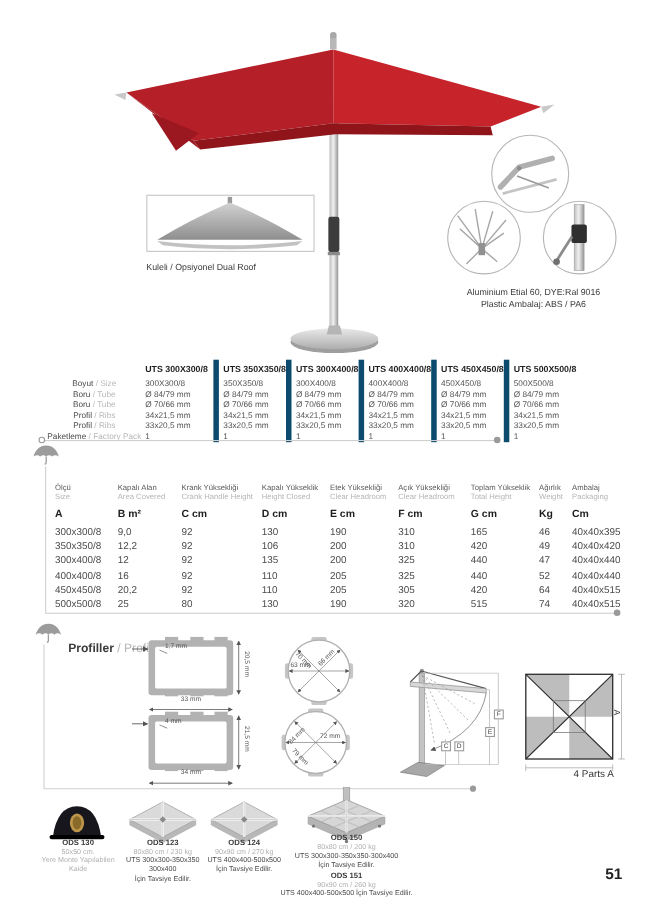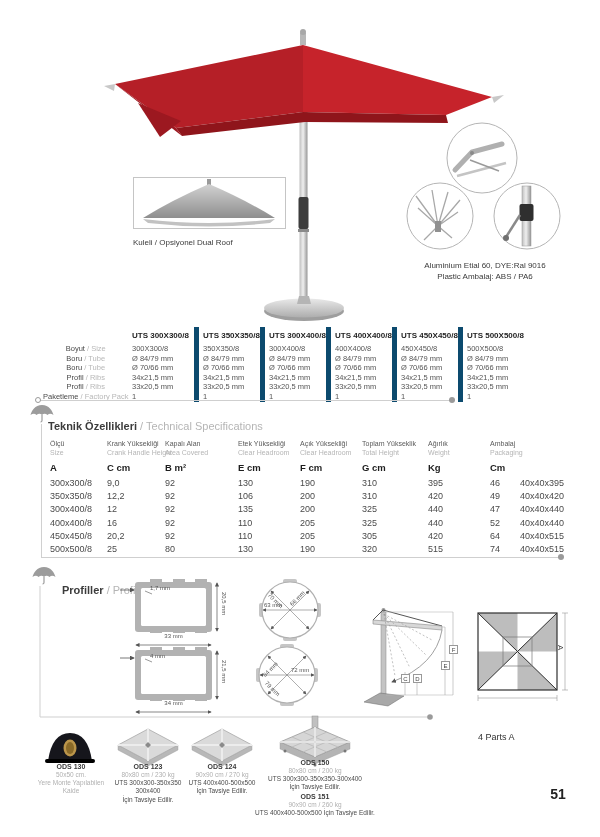--- a/index.html
+++ b/index.html
@@ -56,21 +56,21 @@
   .spec-hcol:nth-child(9), .spec-cell:nth-child(9){ width:45px; }
 
   
   .prof-svg { position:absolute; left:0; top:560px; }
   .dim-label { position:absolute; font-size:6px; color:#555; white-space:nowrap; }
   .rot90 { transform:rotate(90deg); transform-origin:left top; }
   .rot45 { transform:rotate(45deg); transform-origin:left top; }
   .rotm45 { transform:rotate(-45deg); transform-origin:left bottom; }
   .dim-box { position:absolute; width:9px; height:9px; border:1px solid #999; background:#fff; font-size:6px; color:#444; text-align:center; line-height:8px; }
   .tv-a { position:absolute; left:565px; top:645px; font-size:8px; color:#444; transform:rotate(90deg); transform-origin:left top; }
-  .tv-caption { position:absolute; left:478px; top:732px; width:80px; text-align:left; font-size:9px; color:#333; white-space:nowrap; }
+  .tv-caption { position:absolute; left:478px; top:698px; width:80px; text-align:right; font-size:9px; color:#333; white-space:nowrap; }
 
   
   .base-svg { position:absolute; left:0; top:715px; }
   .base-text { position:absolute; text-align:center; }
   .b-code { font-size:7px; font-weight:bold; color:#3a3a3a; line-height:9px; white-space:nowrap; }
   .b-gray { font-size:6.5px; color:#b0b0b0; line-height:8.2px; white-space:nowrap; }
   .b-dark { font-size:6.5px; color:#4a4a4a; line-height:8.2px; white-space:nowrap; }
   .bt1 { left:25px; top:762px; width:92px; }
   .bt2 { left:102px; top:762px; width:92px; }
   .bt3 { left:176px; top:762px; width:92px; }
@@ -243,39 +243,43 @@
     </div>
     </div>
   <div class="mt-rule"></div>
   <div class="mt-rule-circle"></div>
   <div class="mt-rule-dot"></div>
 
   <svg class="umb-icon" style="left:30px; top:404px;" width="24" height="19" viewBox="0 0 24 19">
     <path d="M12,1 C5,1 1.5,7 0.5,11 Q4,8.5 6.5,11 Q9.5,8.5 12,11 Q14.5,8.5 17.5,11 Q20,8.5 23.5,11 C22.5,7 19,1 12,1 Z" fill="#9c9c9c"></path>
     <path d="M12,11 L12,16.5 Q12,18 10.5,18" stroke="#9c9c9c" stroke-width="1.2" fill="none"></path>
   </svg>
-  <div class="sec-title" style="left:48px; top:420px;"><span class="dk">Teknik Özellikleri</span><span class="sep"> / </span><span class="gy">Technical Specifications</span></div>
 
   <div class="spec-table">
     <div class="spec-head">
 
     <div class="spec-hcol">
         <div class="spec-tr">Ölçü</div>
         <div class="spec-en">Size</div>
         <div class="spec-unit">A</div>
       </div>
         <div class="spec-hcol">
+        <div class="spec-tr">Kapalı Alan</div>
+        <div class="spec-en">Area Covered</div>
+        <div class="spec-unit">B m²</div>
+      </div>
+        <div class="spec-hcol">
         <div class="spec-tr">Krank Yüksekliği</div>
         <div class="spec-en">Crank Handle Height</div>
         <div class="spec-unit">C cm</div>
       </div>
         <div class="spec-hcol">
-        <div class="spec-tr">Kapalı Alan</div>
-        <div class="spec-en">Area Covered</div>
-        <div class="spec-unit">B m²</div>
+        <div class="spec-tr">Kapalı Yükseklik</div>
+        <div class="spec-en">Height Closed</div>
+        <div class="spec-unit">D cm</div>
       </div>
         <div class="spec-hcol">
         <div class="spec-tr">Etek Yüksekliği</div>
         <div class="spec-en">Clear Headroom</div>
         <div class="spec-unit">E cm</div>
       </div>
         <div class="spec-hcol">
         <div class="spec-tr">Açık Yüksekliği</div>
         <div class="spec-en">Clear Headroom</div>
         <div class="spec-unit">F cm</div>
@@ -299,21 +303,21 @@
     <div class="spec-body">
 
     <div class="spec-row">
 
       <div class="spec-cell">300x300/8</div>
           <div class="spec-cell">9,0</div>
           <div class="spec-cell">92</div>
           <div class="spec-cell">130</div>
           <div class="spec-cell">190</div>
           <div class="spec-cell">310</div>
-          <div class="spec-cell">395</div>
+          <div class="spec-cell">165</div>
           <div class="spec-cell">46</div>
           <div class="spec-cell">40x40x395</div>
         </div>
         <div class="spec-row">
 
       <div class="spec-cell">350x350/8</div>
           <div class="spec-cell">12,2</div>
           <div class="spec-cell">92</div>
           <div class="spec-cell">106</div>
           <div class="spec-cell">200</div>

